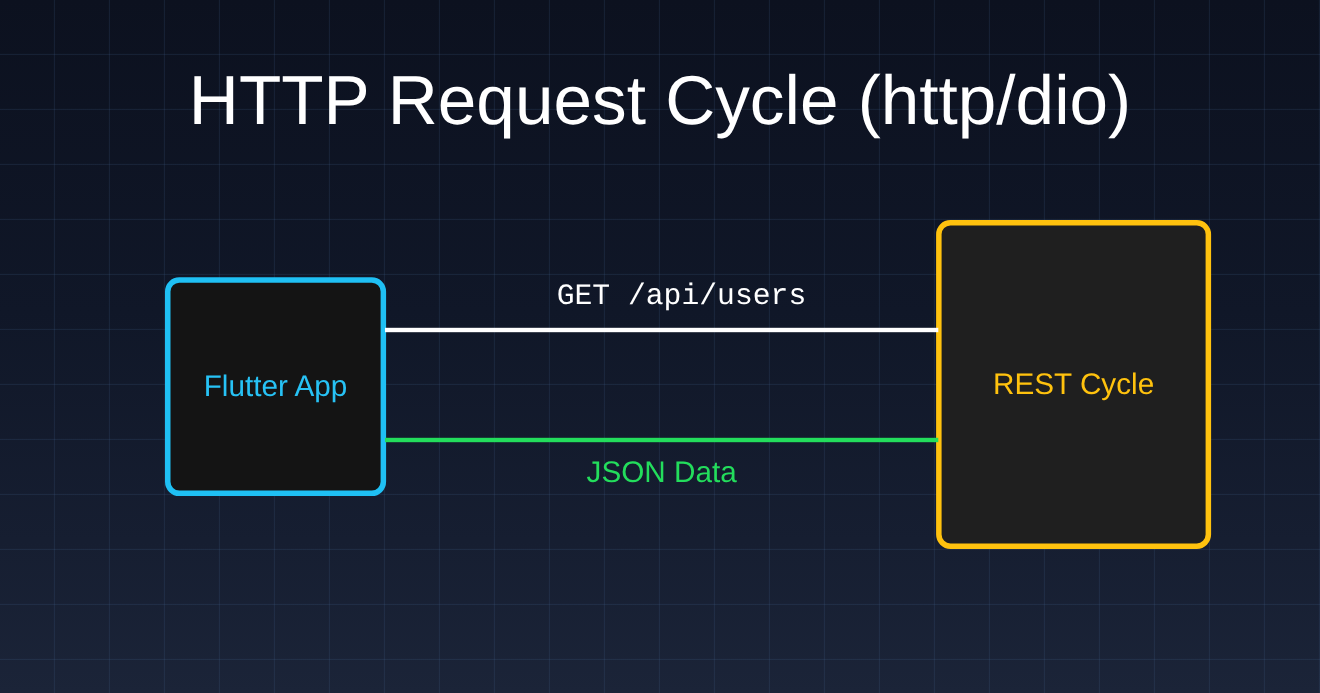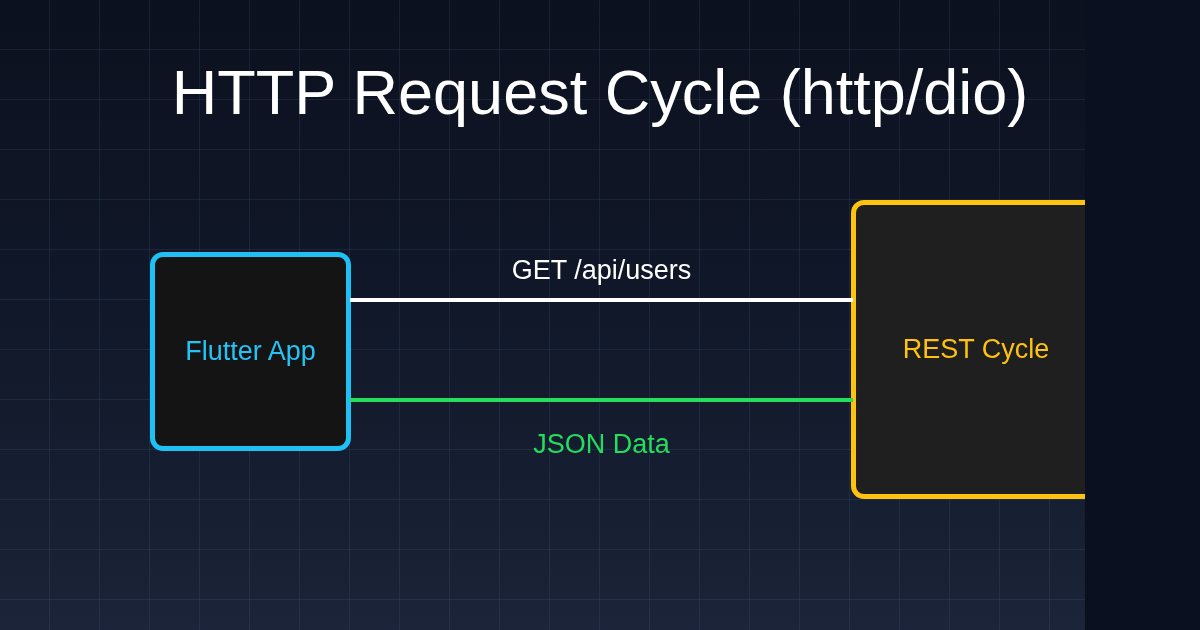--- a/index.html
+++ b/index.html
@@ -2,21 +2,21 @@
 <html><head>
 <meta charset="utf-8">
 <style>
   html, body {
     margin: 0;
     padding: 0;
     background: #0b1020;
   }
   #canvas {
     position: relative;
-    width: 1085px;
+    width: 1200px;
     height: 630px;
     overflow: hidden;
     font-family: "Liberation Sans", sans-serif;
     background:
       linear-gradient(180deg, #0c111f 0%, #101728 45%, #161e31 78%, #1b2438 100%);
   }
   
   #grid {
     position: absolute;
     inset: 0;
@@ -92,28 +92,29 @@
     width: 503px;
     background: #23dd5c;
   }
   .edge-label {
     position: absolute;
     text-align: center;
     font-size: 27px;
     white-space: nowrap;
   }
   #edge-request-label {
-    left: 350px;
+    left: 368px;
     top: 255px;
     width: 503px;
     color: #ffffff;
+    font-family: Liberation Mono, monospace;
   }
   #edge-response-label {
     left: 350px;
-    top: 429px;
+    top: 414px;
     width: 503px;
     color: #23dd5c;
   }
 
   #watermark {
     position: absolute;
     left: 941px;
     top: 574px;
     width: 234px;
     height: 31px;

